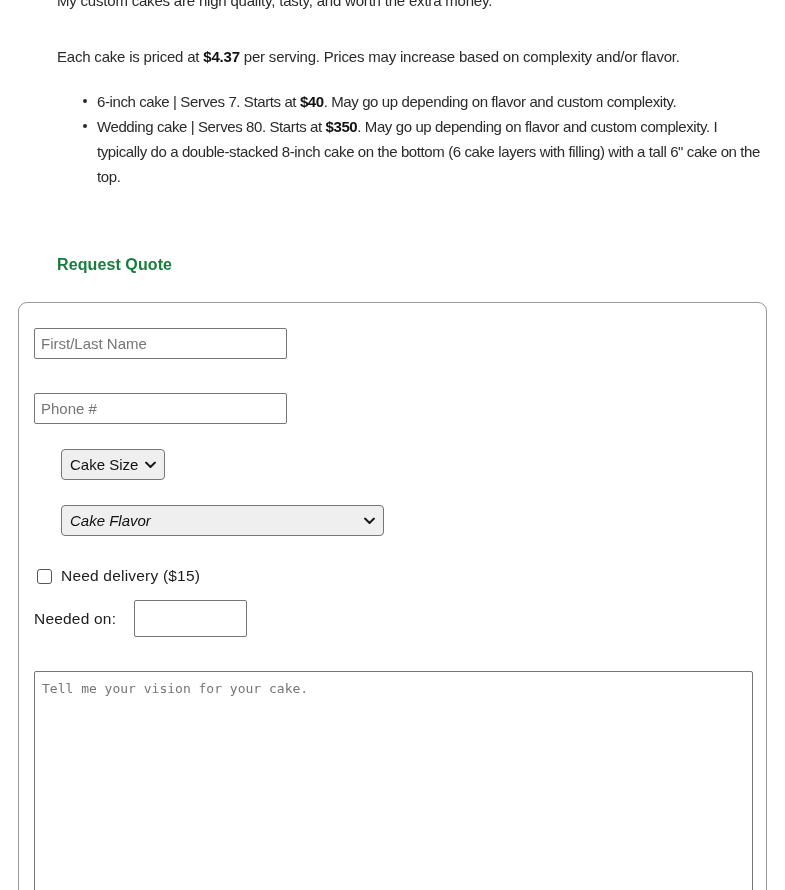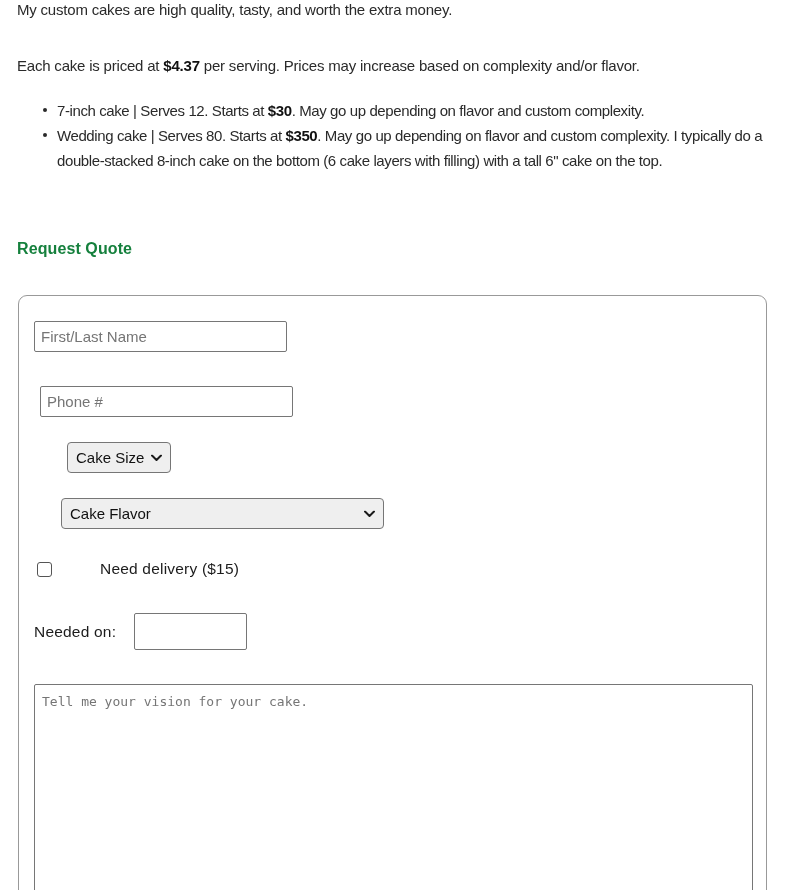--- a/index.html
+++ b/index.html
@@ -8,22 +8,23 @@
     width: 785px;
     height: 890px;
     overflow: hidden;
     background: #ffffff;
   }
   body {
     font-family: "Liberation Sans", sans-serif;
     color: #2a2a2a;
   }
   .content {
-    padding: 12px 17px;
+    padding: 3px 17px;
     overflow: hidden;
+    margin-left: 40px;
   }
   .intro {
     margin: -13px 0 0 0;
     font-size: 15px;
     line-height: 22px;
     letter-spacing: -0.2px;
   }
   .pricing {
     margin: 34px 0 0 0;
     font-size: 15px;
@@ -61,23 +62,23 @@
     color: #15803d;
   }
   form.quote-form {
     margin: 25px 18px 0 18px;
     border: 1px solid #999999;
     border-radius: 9px;
     padding: 25px 15px 60px 15px;
   }
   .row { margin: 0; }
   .mb34 { margin-bottom: 34px; }
-  .mb25 { margin-bottom: 25px; margin-left: 6px; }
+  .mb25 { margin-bottom: 25px; }
   .mb31 { margin-bottom: 31px; }
-  .mb35 { margin-bottom: 35px; gap: 39px; }
+  .mb35 { margin-bottom: 15px; }
   input.ti {
     width: 253px;
     height: 31px;
     box-sizing: border-box;
     border: 1px solid #767676;
     border-radius: 2px;
     padding: 0 6px;
     font-family: "Liberation Sans", sans-serif;
     font-size: 15px;
     color: #3b82f6;
@@ -93,21 +94,21 @@
     box-sizing: border-box;
     background: #efefef;
     border: 1px solid #767676;
     border-radius: 4px;
     font-family: "Liberation Sans", sans-serif;
     font-size: 15px;
     color: #111;
     padding: 0 26px 0 8px;
   }
   .s1 select { width: 104px; }
-  .s2 select { width: 323px; }
+  .s2 select { width: 323px; font-style: italic; }
   .chev {
     position: absolute;
     right: 9px;
     top: 50%;
     transform: translateY(-50%);
     pointer-events: none;
     line-height: 0;
   }
   .checkrow { display: flex; align-items: center; padding-left: 3px; }
   input.cb {
@@ -165,21 +166,21 @@
 </style>
 </head>
 <body>
 
 <div class="content">
   <p class="intro">My custom cakes are high quality, tasty, and worth the extra money.</p>
 
   <p class="pricing"><span>Each cake is priced at </span><b class="price">$4.37</b><span> per serving. Prices may increase based on complexity and/or flavor.</span></p>
 
   <ul class="cakes">
-    <li><span>7-inch cake | Serves 12. Starts at </span><b class="price">$30</b><span>. May go up depending on flavor and custom complexity.</span></li>
+    <li><span>6-inch cake | Serves 7. Starts at </span><b class="price">$40</b><span>. May go up depending on flavor and custom complexity.</span></li>
     <li><span>Wedding cake | Serves 80. Starts at </span><b class="price">$350</b><span>. May go up depending on flavor and custom complexity. I typically do a double-stacked 8-inch cake on the bottom (6 cake layers with filling) with a tall 6" cake on the top.</span></li>
   </ul>
 
   <h3 class="quote-heading">Request Quote</h3>
 </div>
 
 <form class="quote-form">
   <div class="row mb34">
     <input type="text" class="ti" placeholder="First/Last Name" style="">
   </div>

